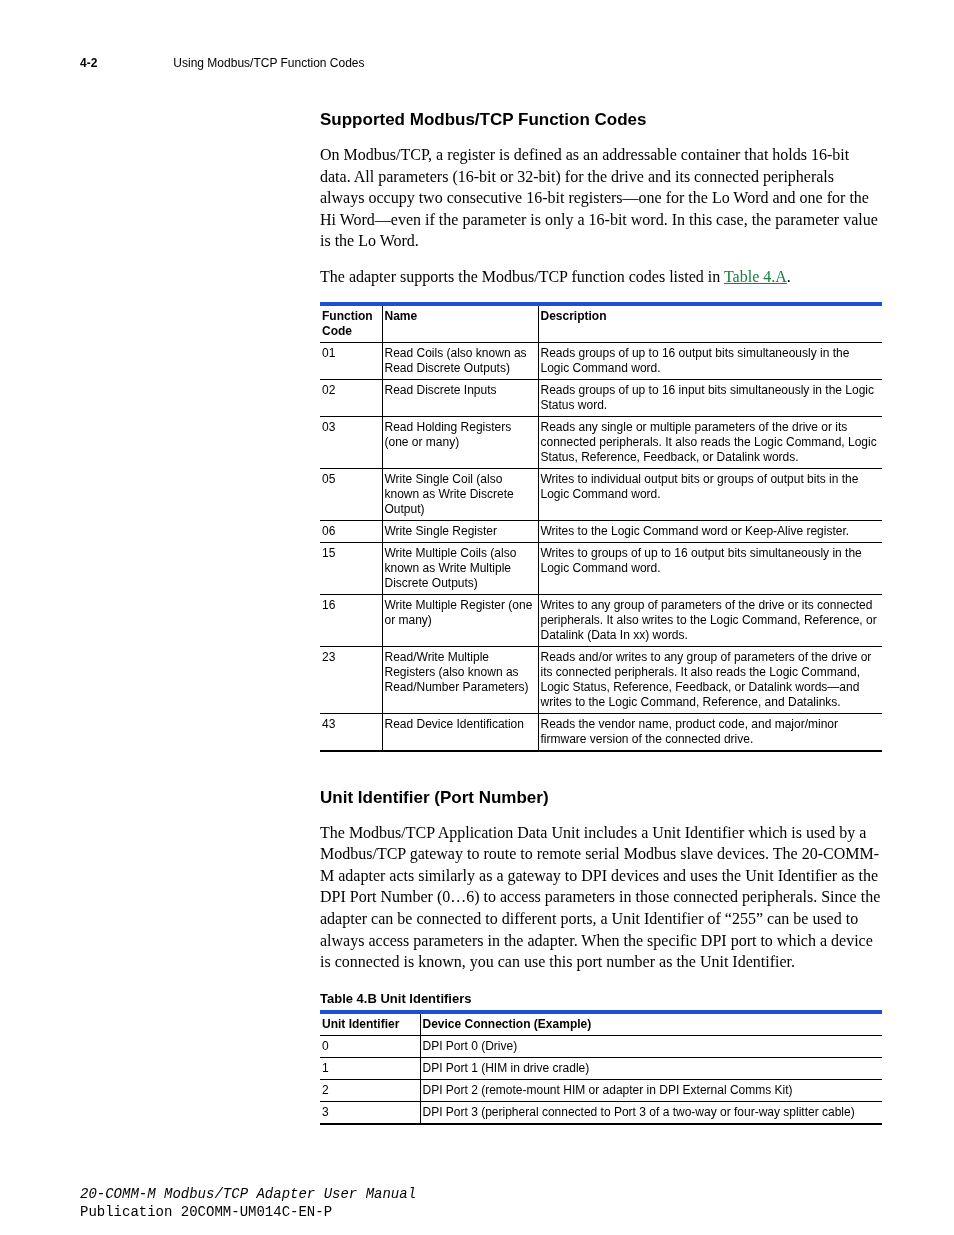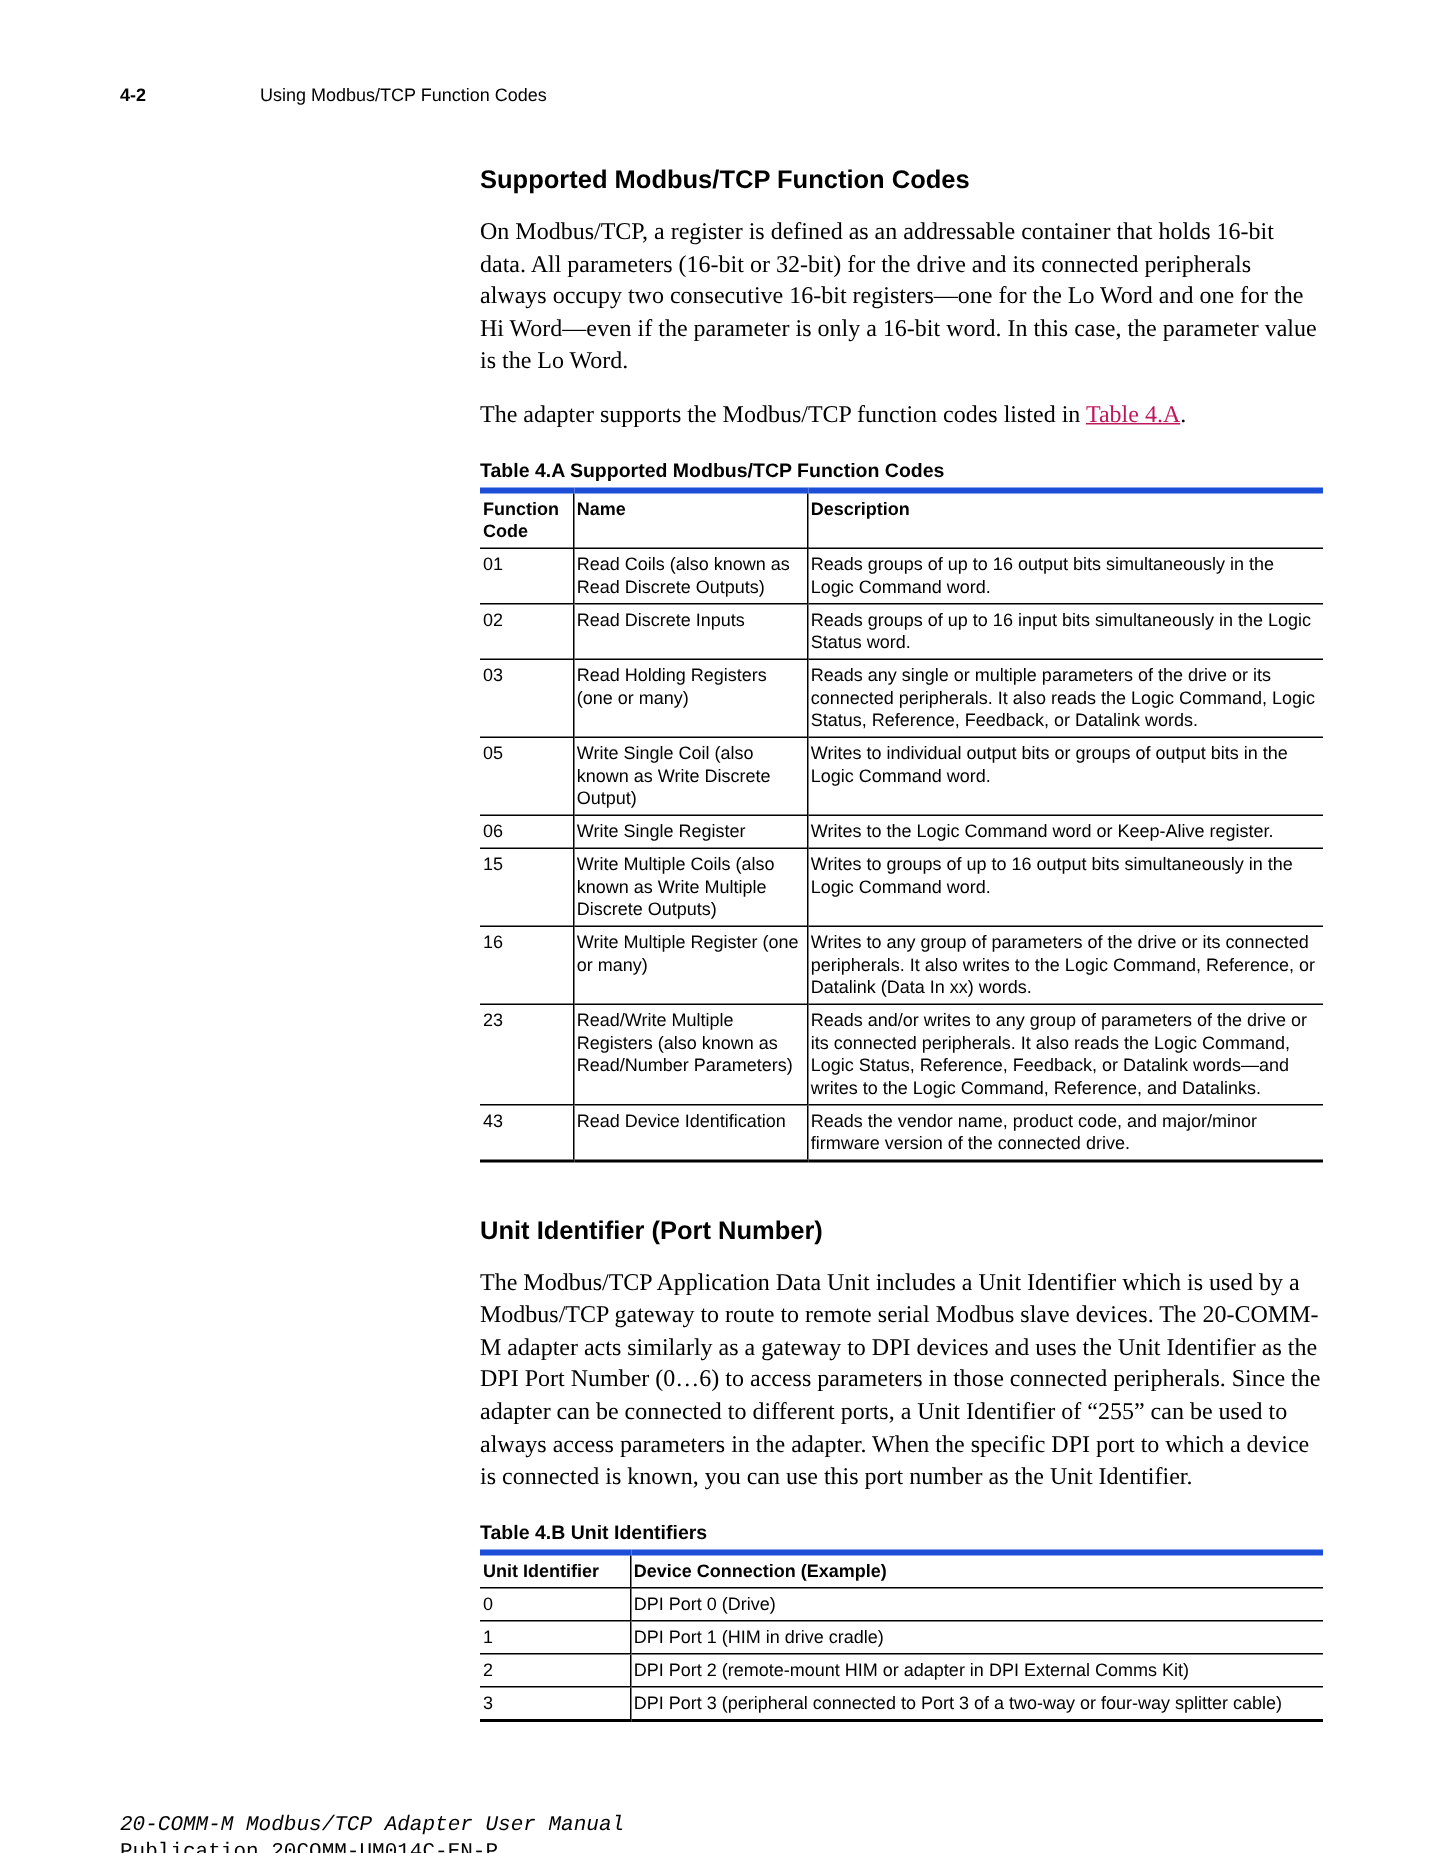--- a/index.html
+++ b/index.html
@@ -36,21 +36,21 @@
     font-weight: bold;
     font-size: 17px;
     margin: 0 0 14px 0;
   }
   .body-p {
     font-size: 16px;
     line-height: 1.35;
     margin: 0 1px 14px 0;
   }
   .inline-link {
-    color: #be185d;
+    color: #15803d;
   }
   .table-caption {
     font-family: Arial, Helvetica, sans-serif;
     font-weight: bold;
     font-size: 13px;
     margin: 18px 0 4px 0;
   }
   table.data-table {
     border-collapse: collapse;
     width: 100%;
@@ -98,21 +98,20 @@
   <div class="content">
 
     <h2 class="section-h">Supported Modbus/TCP Function Codes</h2>
 
     <p class="body-p">On Modbus/TCP, a register is defined as an addressable container that holds 16-bit data. All parameters (16-bit or 32-bit) for the drive and its connected peripherals always occupy two consecutive 16-bit registers—one for the Lo Word and one for the Hi Word—even if the parameter is only a 16-bit word. In this case, the parameter value is the Lo Word.</p>
 
     <p class="body-p">
       <span>The adapter supports the Modbus/TCP function codes listed in </span><a href="#" class="inline-link">Table 4.A</a><span>.</span>
     </p>
 
-    <div class="table-caption">Table 4.A   Supported Modbus/TCP Function Codes</div>
 
     <table class="data-table">
       <colgroup>
         <col style="width:62px">
         <col style="width:156px">
         <col>
       </colgroup>
       <thead>
         <tr>
           <th class="col-th-sep">Function Code</th>

